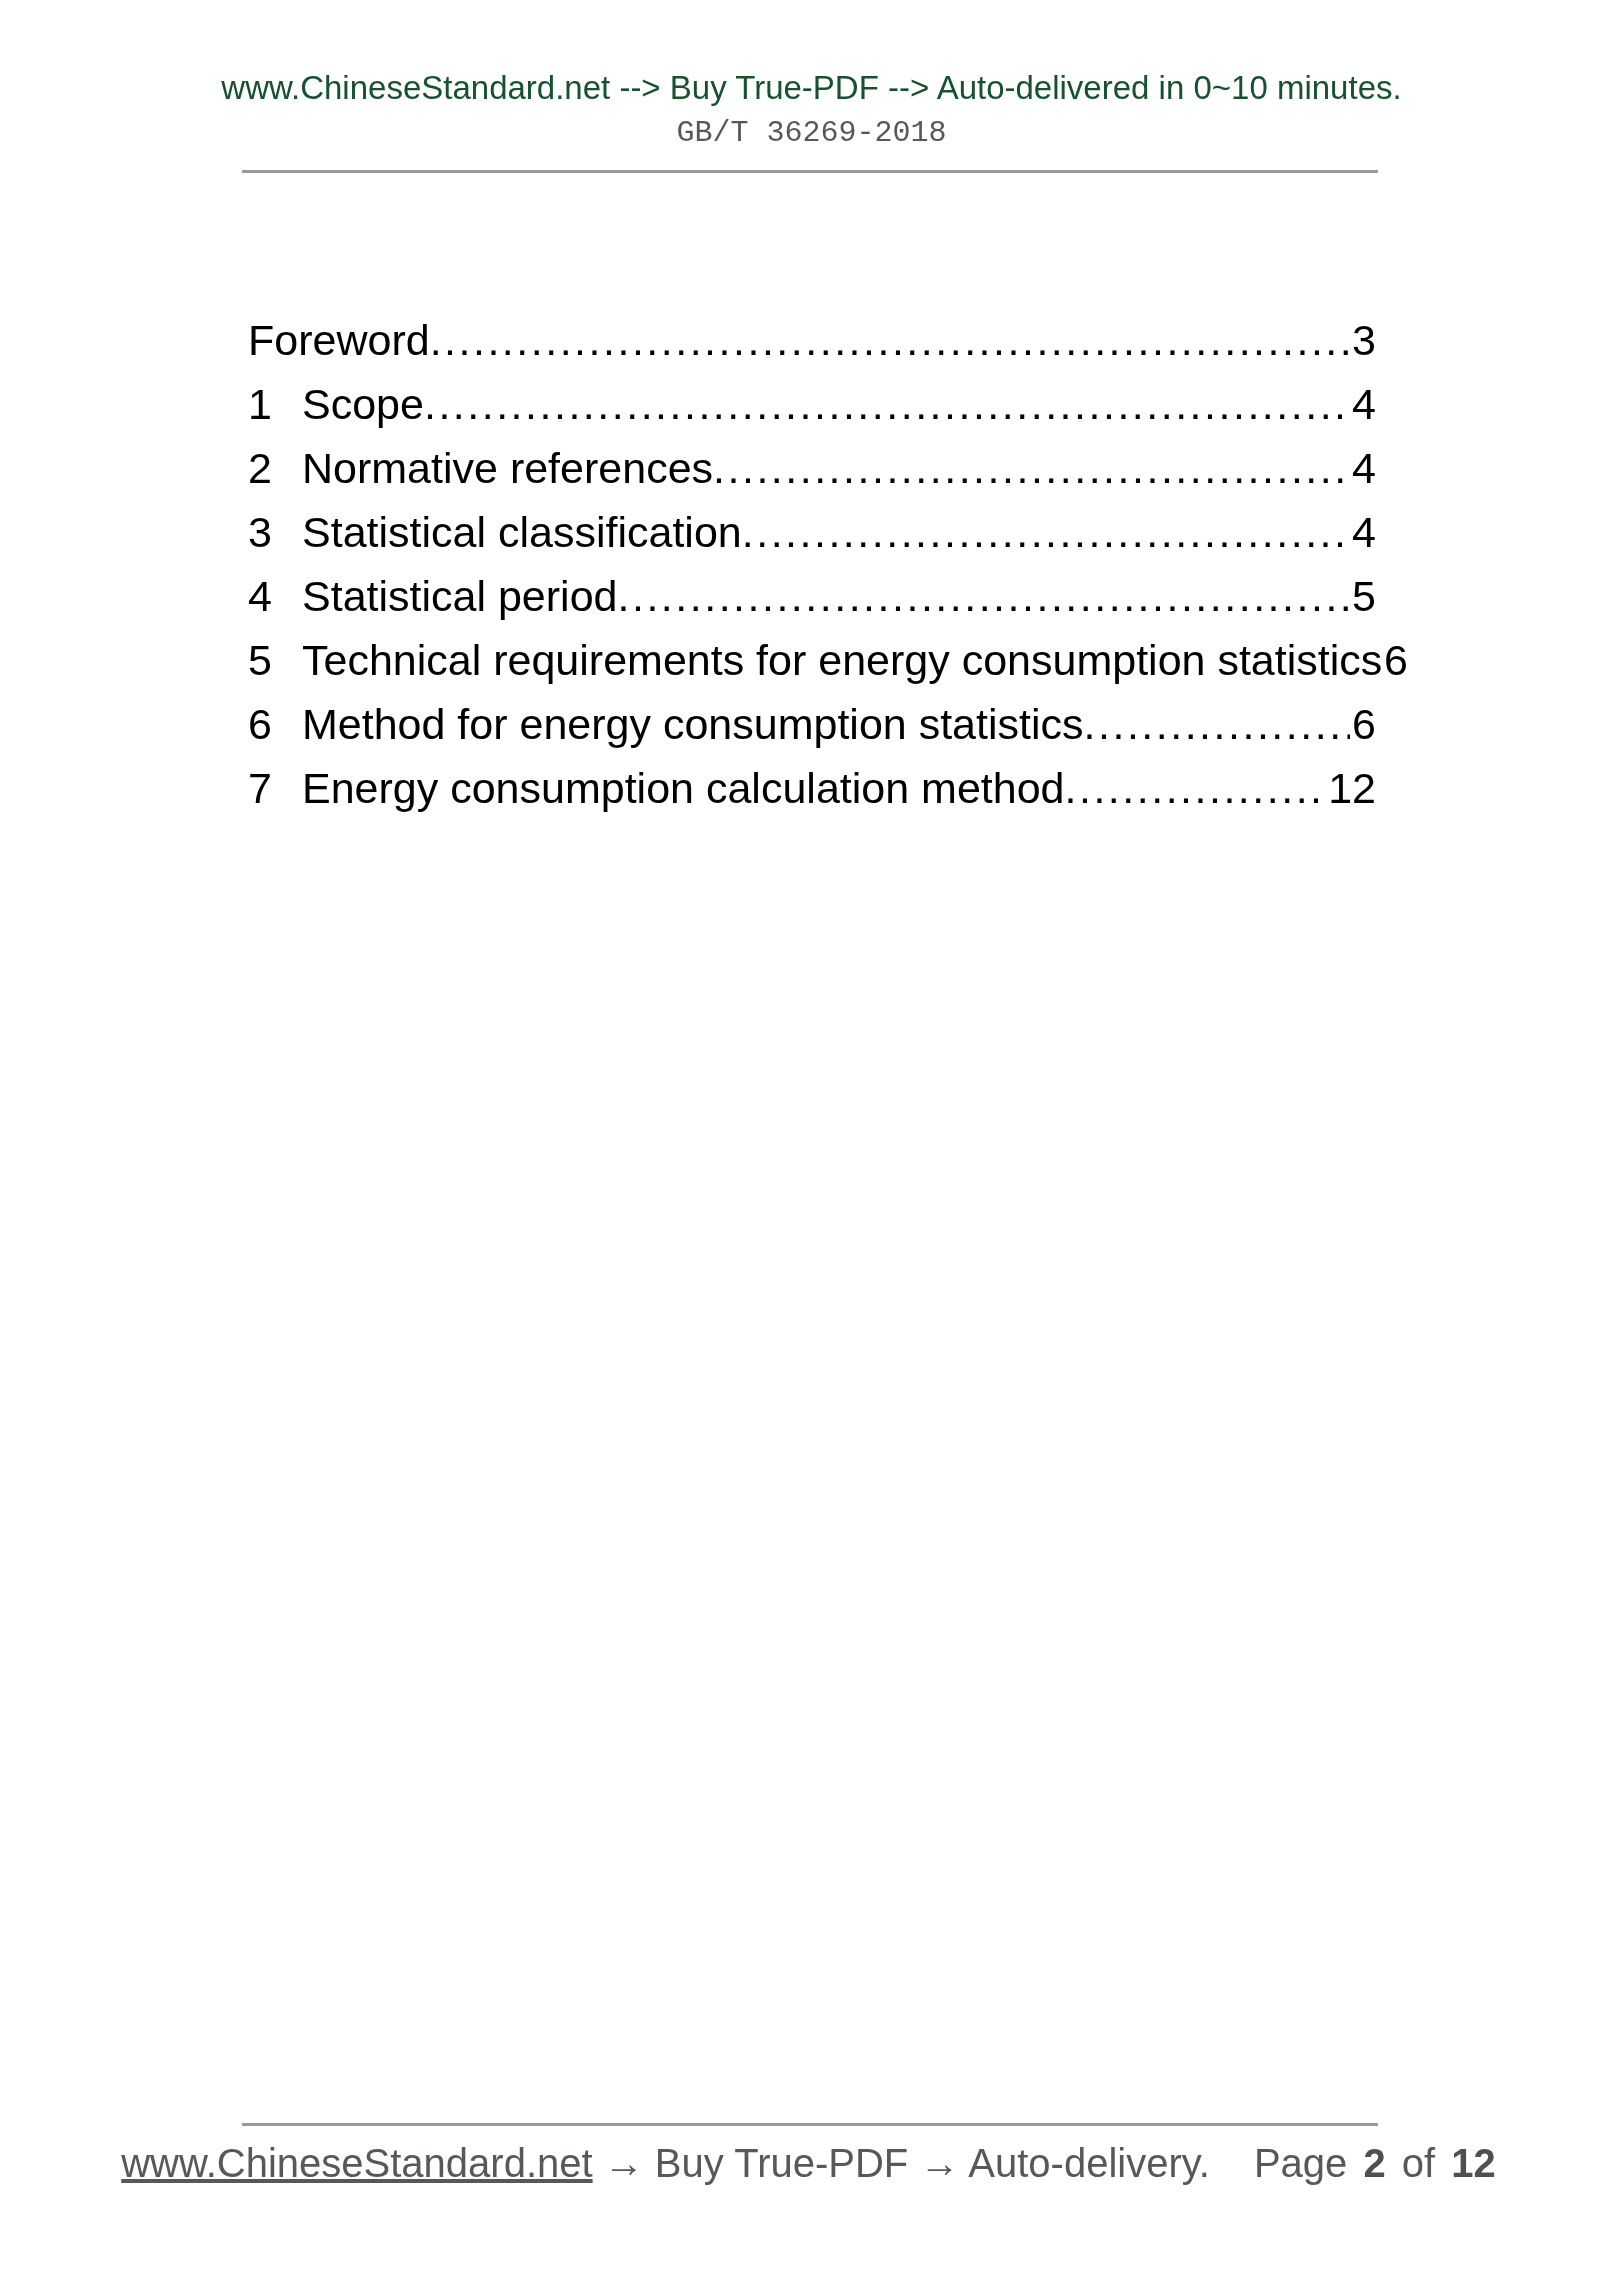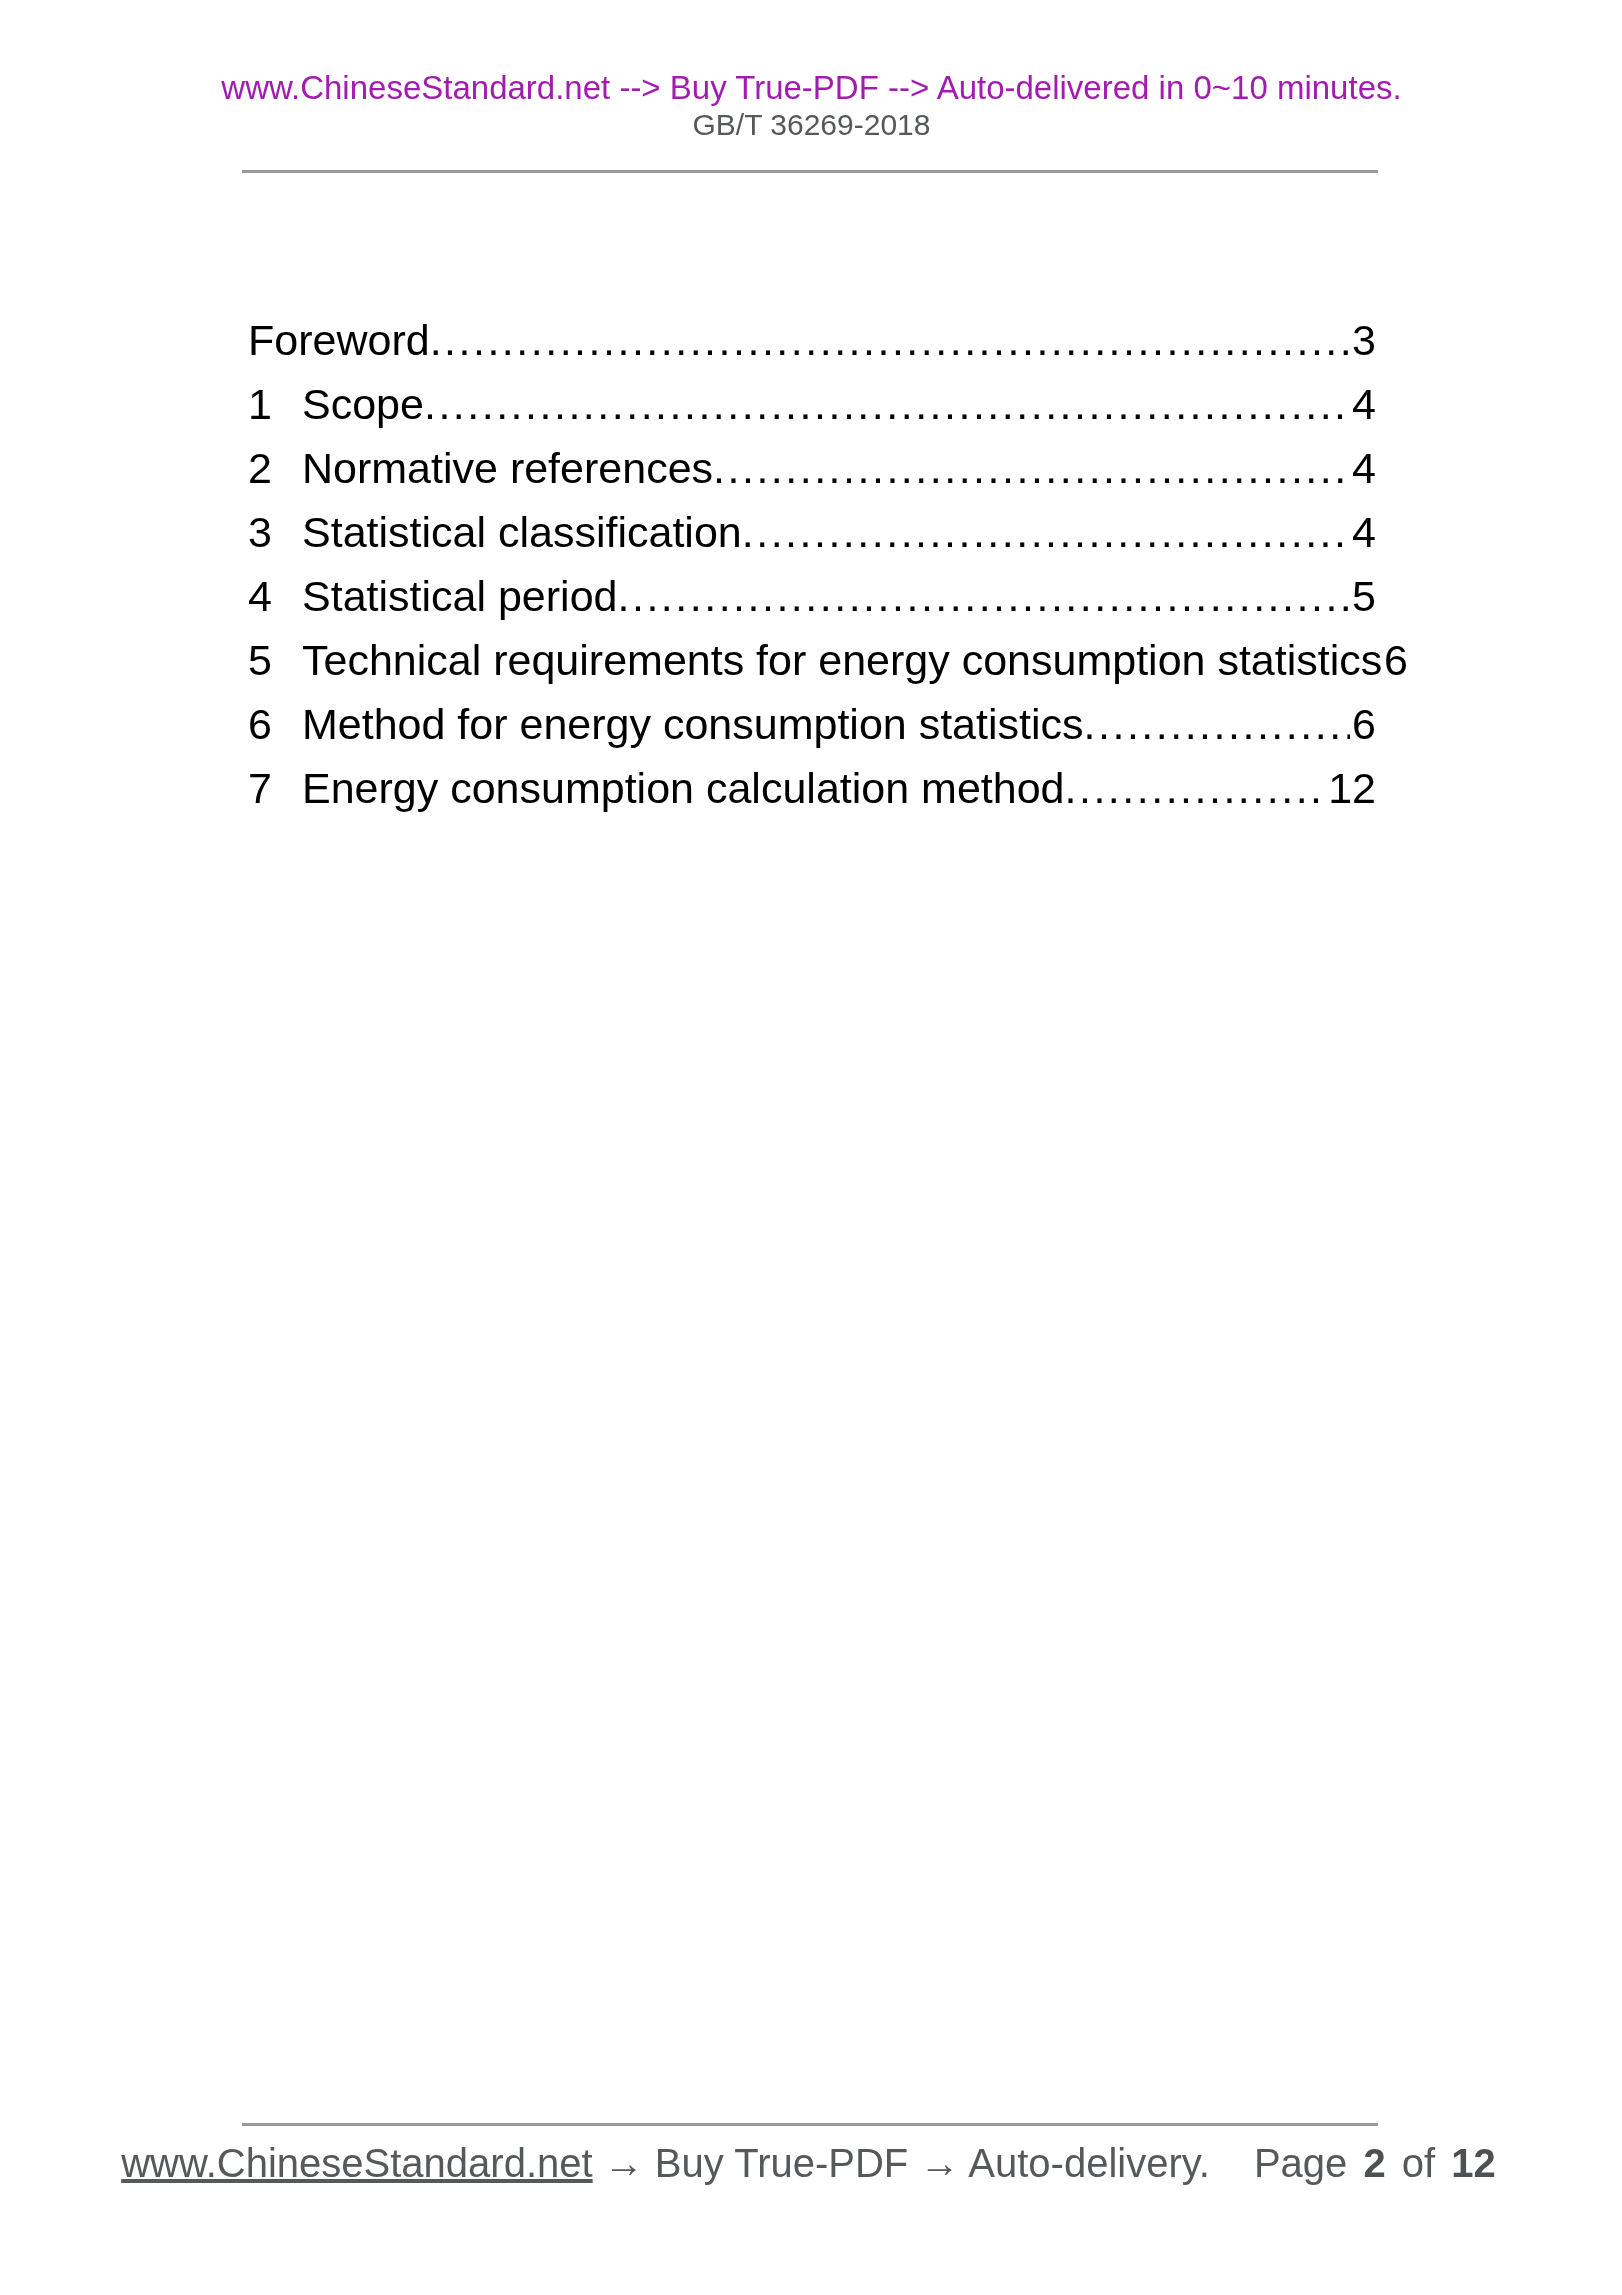--- a/index.html
+++ b/index.html
@@ -18,32 +18,33 @@
 
   
   .header-line1 {
     position: absolute;
     top: 68px;
     left: 0;
     width: 100%;
     text-align: center;
     font-size: 33px;
     line-height: 40px;
-    color: #a21caf;
+    color: #14532d;
     white-space: nowrap;
   }
   .header-line2 {
     position: absolute;
-    top: 106px;
+    top: 115px;
     left: 0;
     width: 100%;
     text-align: center;
     font-size: 30px;
     line-height: 37px;
     color: #56585a;
+    font-family: Liberation Mono, monospace;
   }
   .header-rule {
     position: absolute;
     top: 170px;
     left: 242px;
     width: 1136px;
     height: 2.5px;
     background: #9a9a9a;
   }
 

